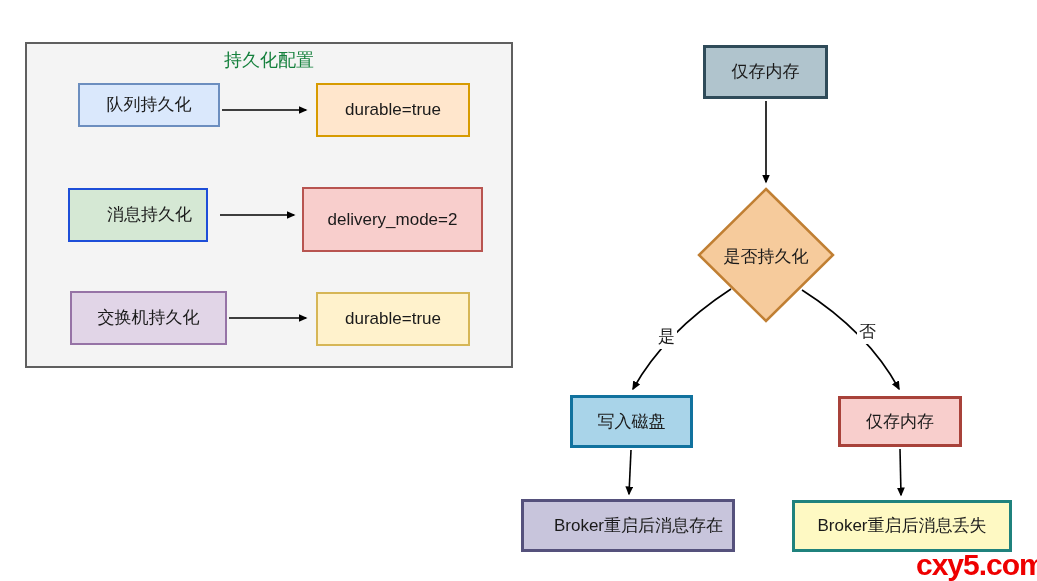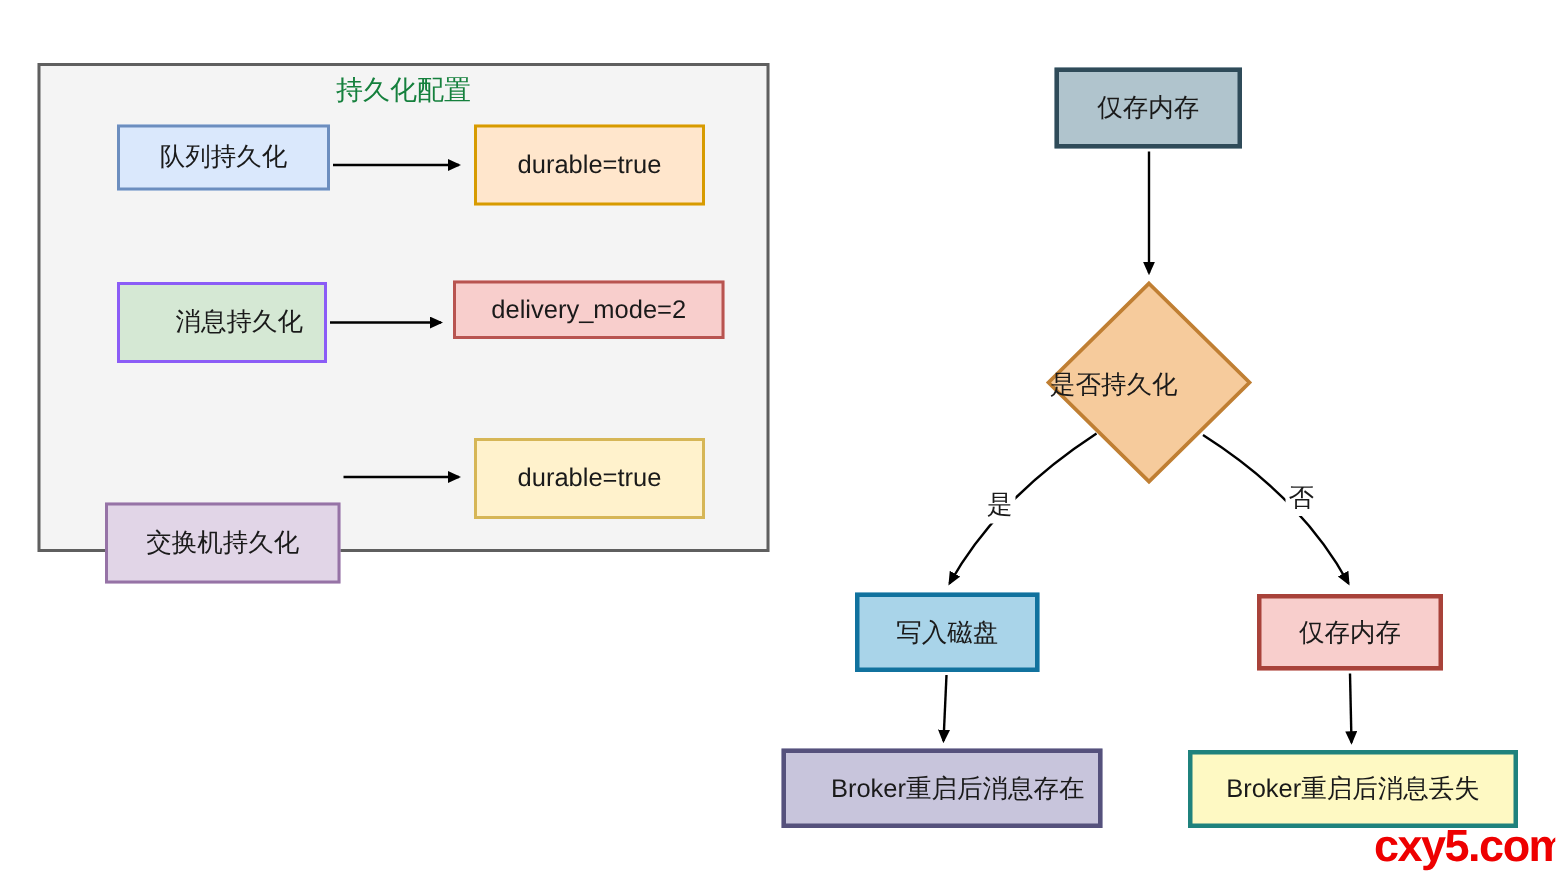--- a/index.html
+++ b/index.html
@@ -19,31 +19,31 @@
     font-size:18px;color:#15803d;z-index:2;
   }
   
   .node{
     position:absolute;box-sizing:border-box;display:flex;
     align-items:center;justify-content:center;text-align:center;
     font-size:17px;z-index:2;line-height:1.15;
   }
   .n-queue   {left:78px; top:83px; width:142px;height:44px;background:#dae8fc;border:2px solid #6c8ebf;}
   .n-durable1{left:316px;top:83px; width:154px;height:54px;background:#ffe6cc;border:2px solid #d79b00;}
-  .n-msg     {left:78px; top:188px;width:140px;height:54px;background:#d5e8d4;border:2px solid #8b5cf6;padding-left:23px;}
-  .n-dmode   {left:302px;top:187px;width:181px;height:39px;background:#f8cecc;border:2px solid #b85450;}
-  .n-exch    {left:70px; top:291px;width:157px;height:54px;background:#e1d5e7;border:2px solid #9673a6;margin-top:44px;}
+  .n-msg     {left:68px; top:188px;width:140px;height:54px;background:#d5e8d4;border:2px solid #1d4ed8;padding-left:23px;}
+  .n-dmode   {left:302px;top:187px;width:181px;height:65px;background:#f8cecc;border:2px solid #b85450;}
+  .n-exch    {left:70px; top:291px;width:157px;height:54px;background:#e1d5e7;border:2px solid #9673a6;}
   .n-durable2{left:316px;top:292px;width:154px;height:54px;background:#fff2cc;border:2px solid #d6b656;}
   .n-start   {left:703px;top:45px; width:125px;height:54px;background:#b0c4cd;border:3px solid #2f4b59;}
   .n-disk    {left:570px;top:395px;width:123px;height:53px;background:#a9d4e9;border:3px solid #11729e;}
   .n-mem     {left:838px;top:396px;width:124px;height:51px;background:#f8cecc;border:3px solid #a8423a;}
   .n-exist   {left:521px;top:499px;width:214px;height:53px;background:#c8c5dc;border:3px solid #55517c;padding-left:21px;}
   .n-lost    {left:792px;top:500px;width:220px;height:52px;background:#fef9c3;border:3px solid #1f827d;}
   .diamond-label{
-    position:absolute;left:700px;top:245px;width:132px;text-align:left;
+    position:absolute;left:700px;top:245px;width:132px;text-align:center;
     font-size:17px;z-index:2;
   }
   .edge-label{
     position:absolute;z-index:2;font-size:17px;background:#ffffff;
     padding:1px 2px;
   }
   .lbl-yes{left:656px;top:324px;}
   .lbl-no {left:857px;top:319px;}
   .watermark{
     position:absolute;left:916px;top:548px;z-index:3;

